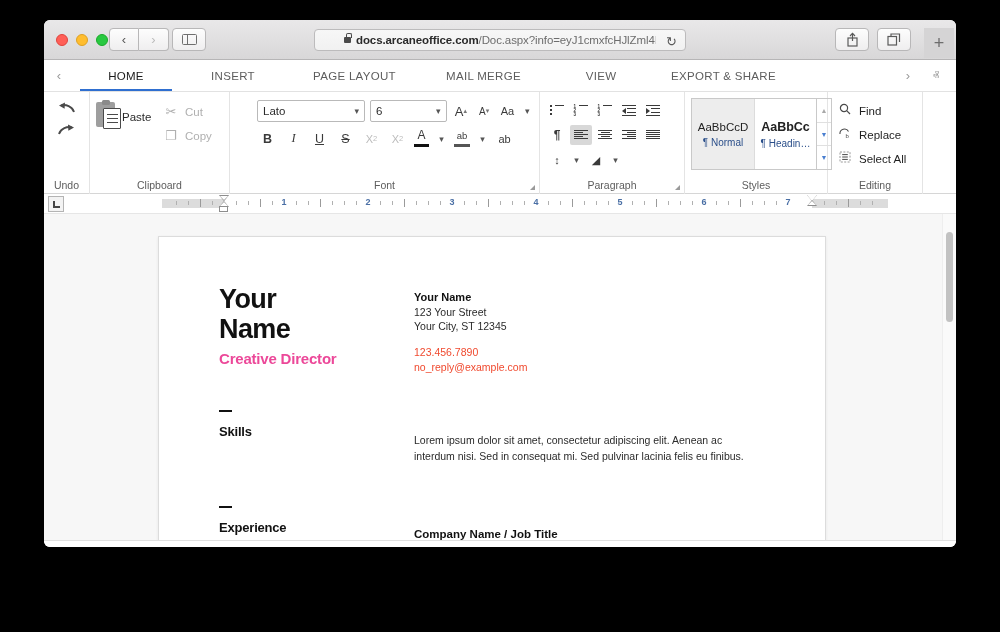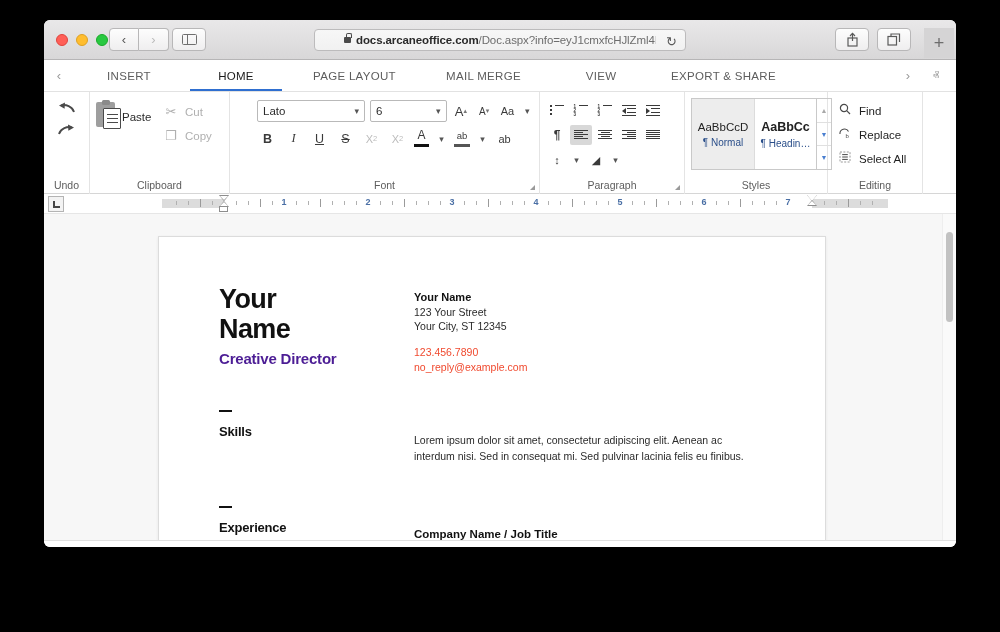--- a/index.html
+++ b/index.html
@@ -300,22 +300,22 @@
             <polyline points="4,3.5 4,1 12.5,1 12.5,9" fill="none" stroke="#5a5a5a" stroke-width="1.2"></polyline>
           </svg>
         </div>
       </div>
       <div class="plusbtn">+</div>
     </div>
 
     <div class="tabbar">
       <div class="tabarrow">‹</div>
       <div class="tabs">
+        <div class="tab active" style="width:104px">HOME</div>
         <div class="tab" style="width:110px">INSERT</div>
-        <div class="tab active" style="width:104px">HOME</div>
         <div class="tab" style="width:133px">PAGE LAYOUT</div>
         <div class="tab" style="width:125px">MAIL MERGE</div>
         <div class="tab" style="width:110px">VIEW</div>
         <div class="tab" style="width:135px">EXPORT &amp; SHARE</div>
       </div>
       <div class="tabend">
         <span>›</span>
         <span>ⱏ</span>
       </div>
     </div>
@@ -666,21 +666,21 @@
     </div>
 
     <div class="docarea">
       <div class="page">
         <div class="resume">
 
           <div class="rhead">
             <div class="rleft">
               <div class="rname">Your</div>
               <div class="rname">Name</div>
-              <div class="rtitle" id="jobTitle" style="color: #4c1d95;">Creative Director</div>
+              <div class="rtitle" id="jobTitle" style="color: #ec4899;">Creative Director</div>
             </div>
             <div class="rright">
               <div class="rcname">Your Name</div>
               <div class="raddr">123 Your Street</div>
               <div class="raddr" style="margin-top:0">Your City, ST 12345</div>
               <div class="rcontact" id="phoneLn" style="color: rgb(240, 74, 47);">123.456.7890</div>
               <div class="rcontact" id="emailLn" style="margin-top: 0px; color: rgb(240, 74, 47);">no_reply@example.com</div>
             </div>
           </div>
 

